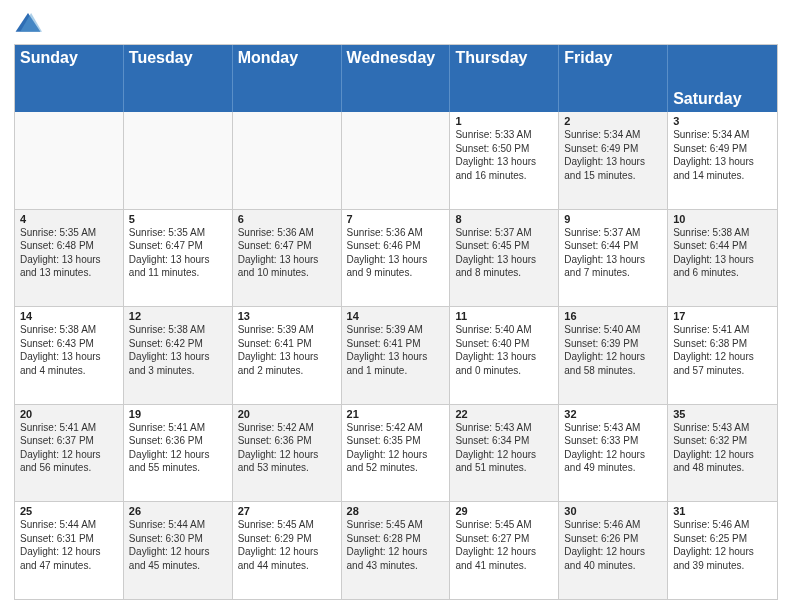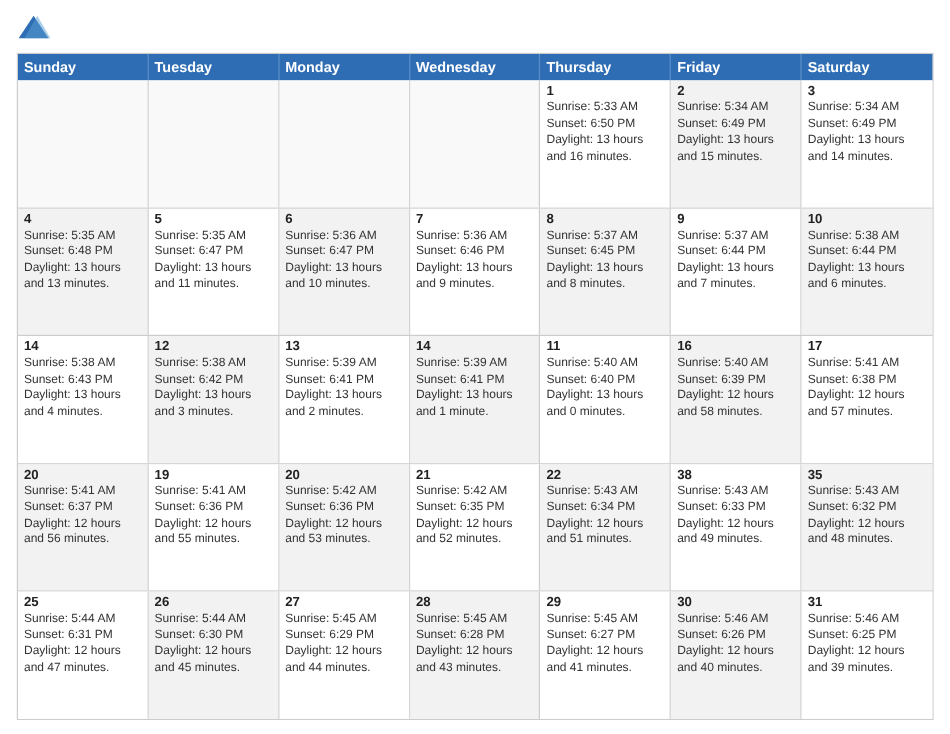--- a/index.html
+++ b/index.html
@@ -58,27 +58,27 @@
       flex-direction: column;
       border: 1px solid #ccc;
     }
     .cal-header {
       display: grid;
       grid-template-columns: repeat(7, 1fr);
       background: #2e6db4;
     }
     .cal-header-cell {
       color: #fff;
-      font-size: 12px;
+      font-size: 16px;
       font-weight: bold;
       padding: 4px 5px;
       border-right: 1px solid #5a8fc8;
       text-align: left;
     }
-    .cal-header-cell:last-child { border-right: none; }
+    .cal-header-cell:last-child { border-right: none; margin-top: 41px; }
     .cal-body {
       flex: 1;
       display: flex;
       flex-direction: column;
     }
     .cal-row {
       display: grid;
       grid-template-columns: repeat(7, 1fr);
       flex: 1;
       border-top: 1px solid #ccc;
@@ -304,21 +304,21 @@
 and 52 minutes.</div>
           </div>
           <div class="cal-cell shaded">
             <div class="day-number">22</div>
             <div class="cell-text" style="white-space: pre-line;">Sunrise: 5:43 AM
 Sunset: 6:34 PM
 Daylight: 12 hours
 and 51 minutes.</div>
           </div>
           <div class="cal-cell">
-            <div class="day-number">38</div>
+            <div class="day-number">32</div>
             <div class="cell-text" style="white-space: pre-line;">Sunrise: 5:43 AM
 Sunset: 6:33 PM
 Daylight: 12 hours
 and 49 minutes.</div>
           </div>
           <div class="cal-cell shaded">
             <div class="day-number">35</div>
             <div class="cell-text" style="white-space: pre-line;">Sunrise: 5:43 AM
 Sunset: 6:32 PM
 Daylight: 12 hours

